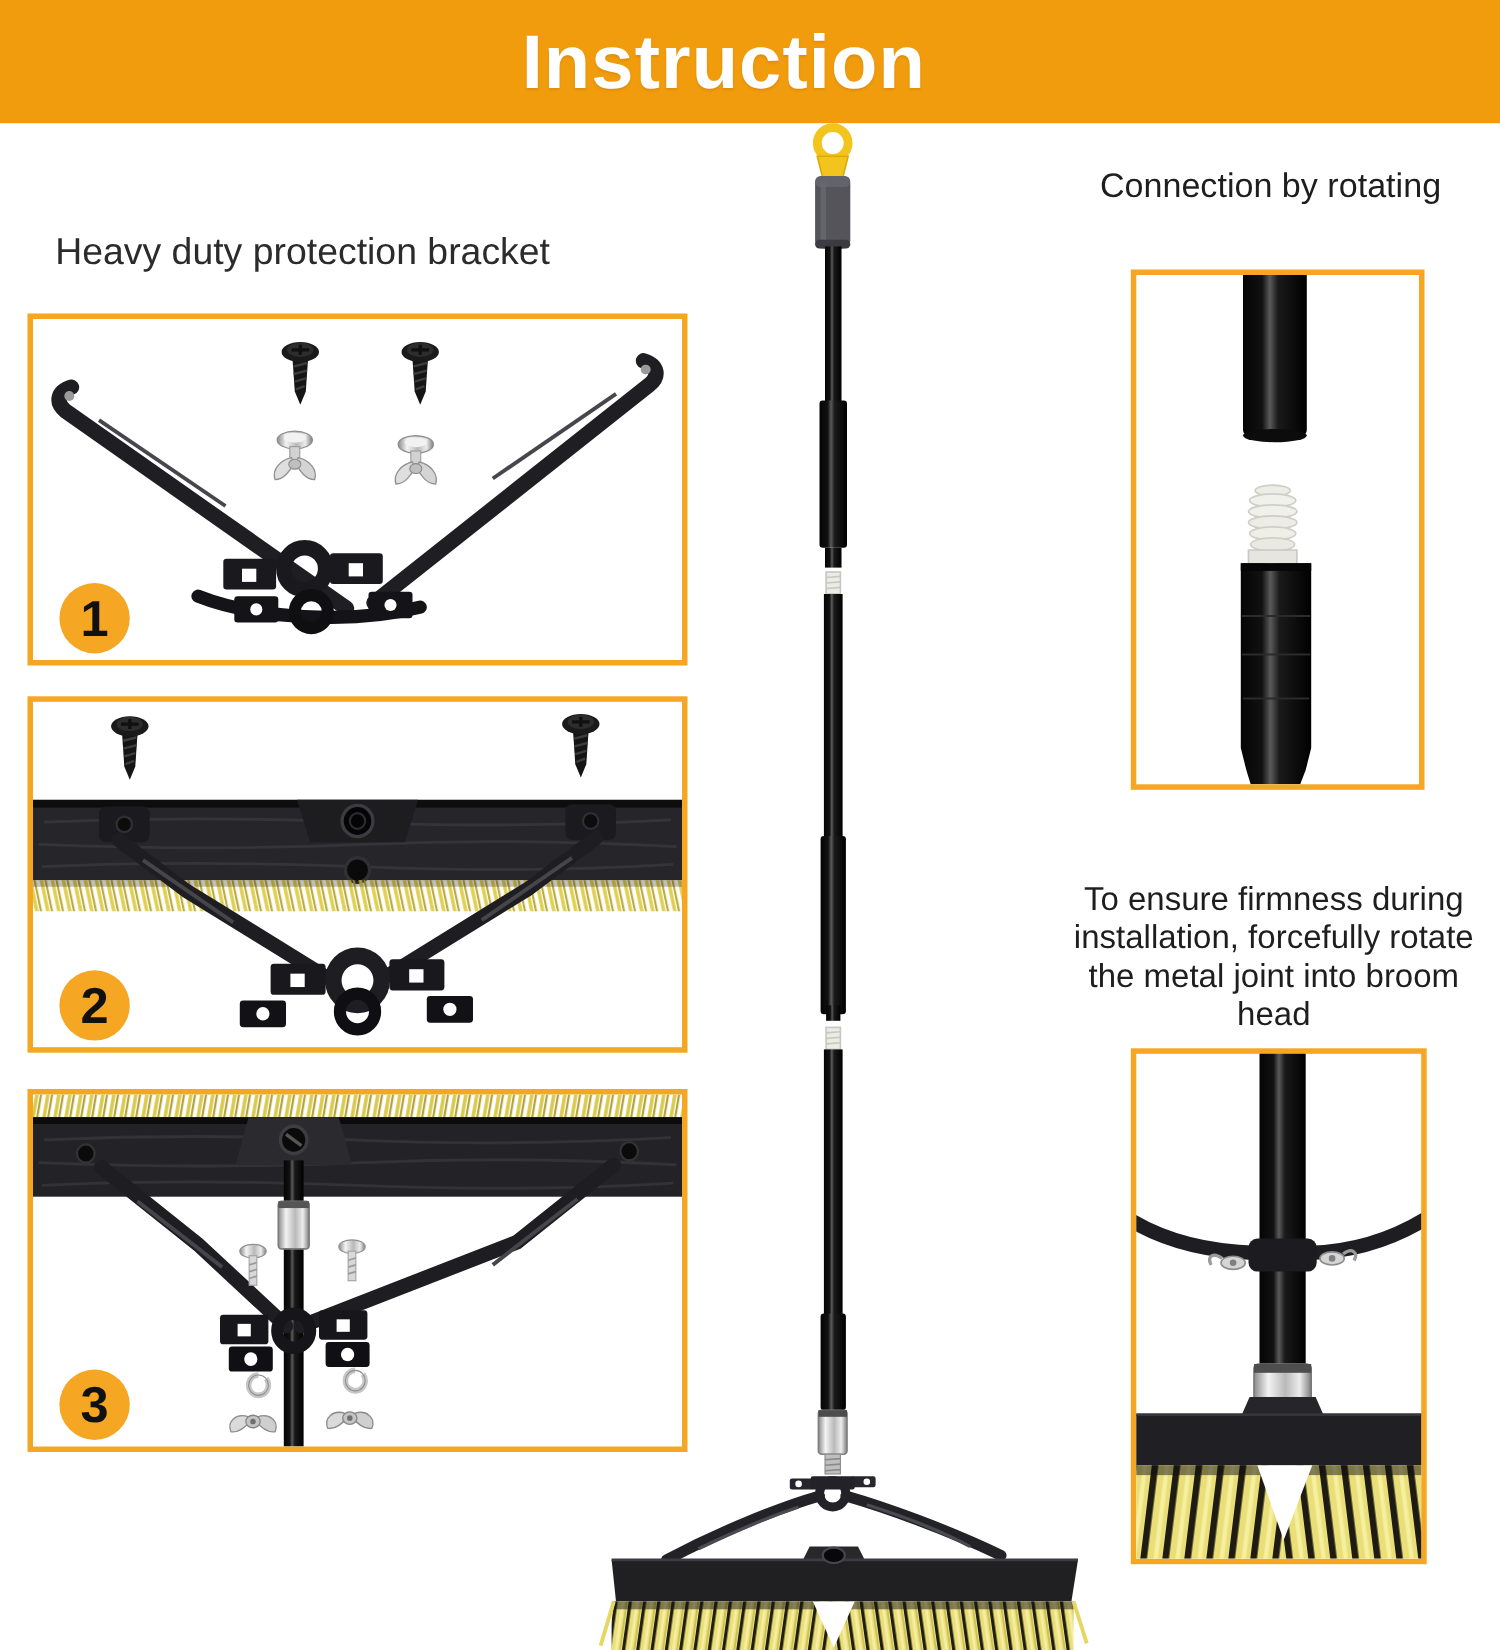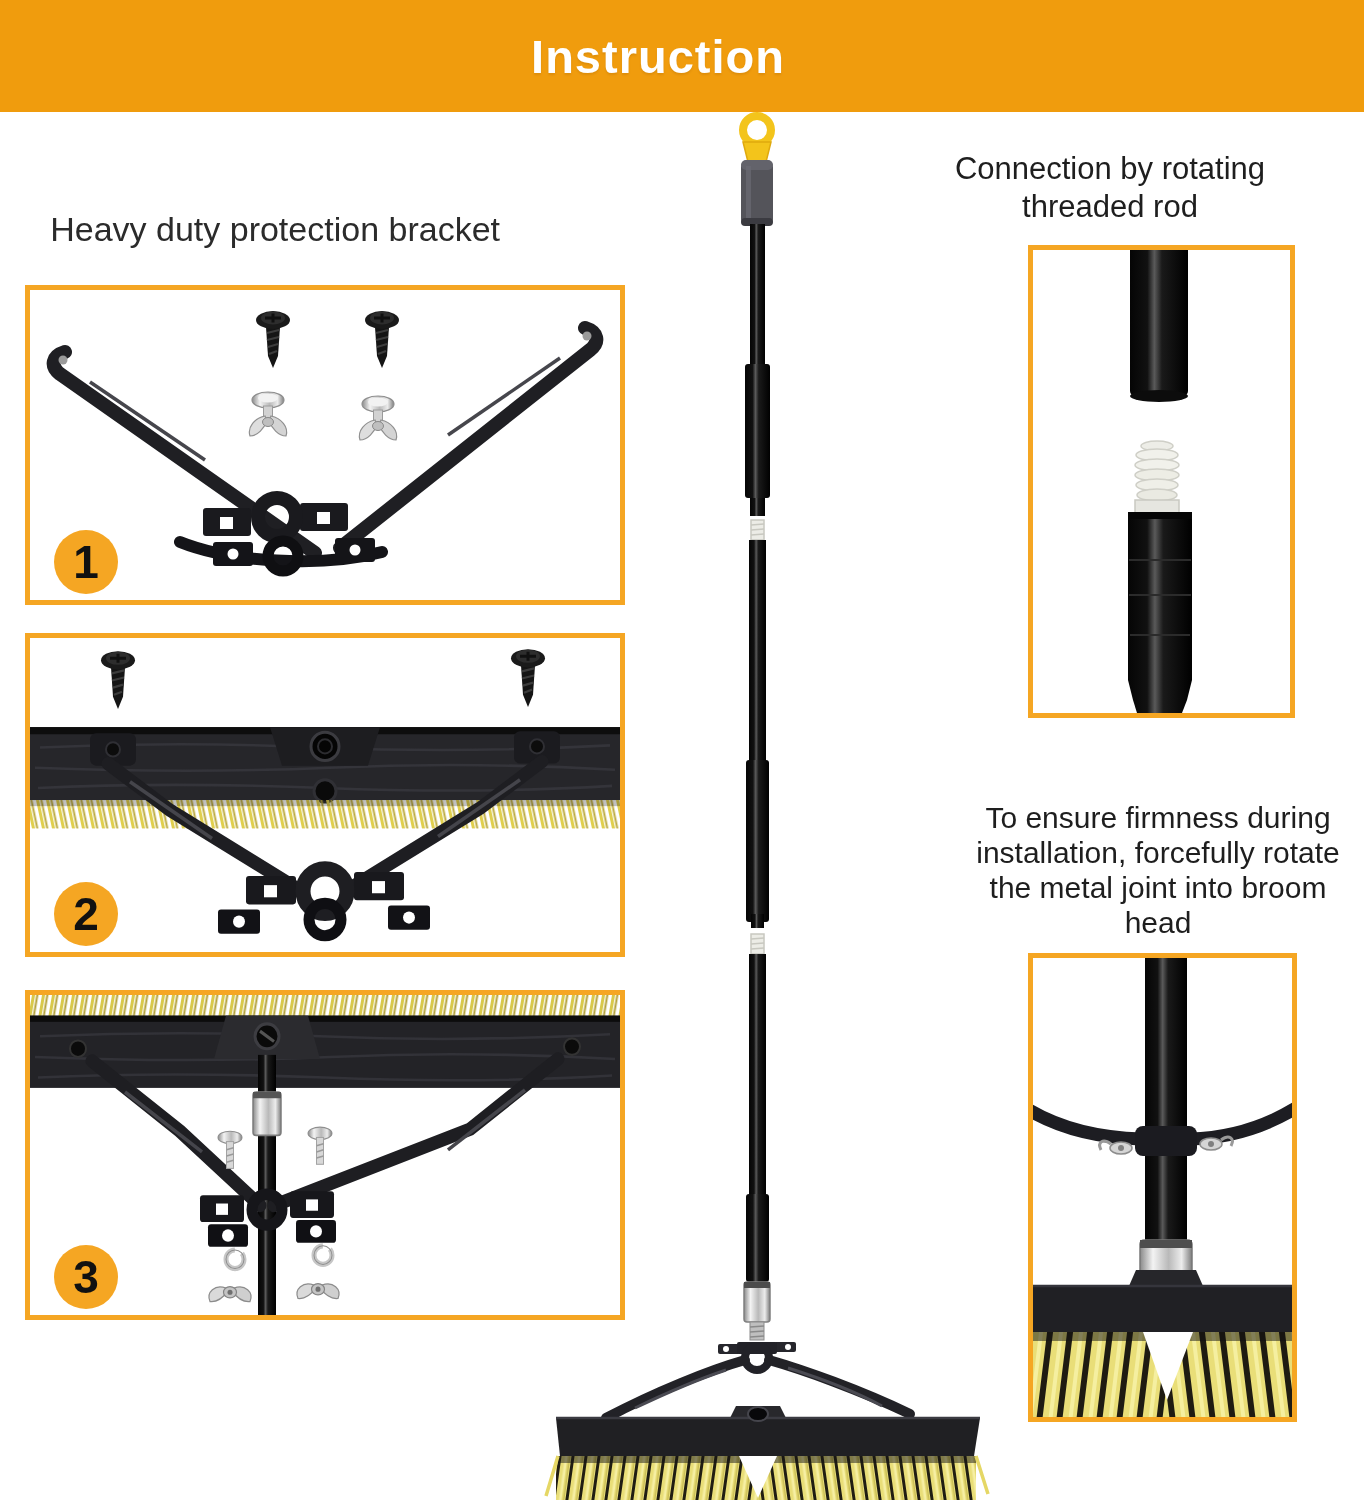--- a/index.html
+++ b/index.html
@@ -1,35 +1,35 @@
 <!DOCTYPE html>
 <html style="--color-banner: #F09C0D; --color-panel-border: #F5A623; --color-badge: #F5A623; --color-badge-text: #111111; --color-title-text: #FFFFFF; --color-heading-text: #2B2B2B; --color-note-text: #1E1E1E; --color-bristle-yellow: #E9DE78; --color-bristle-dark: #201D12; --color-pole-black: #191919; --color-grip-gray: #54545A; --color-loop-yellow: #F3C41B; --color-metal-silver: #C9C9C9;"><head>
 <meta charset="utf-8">
 <style>
   html,body{margin:0;padding:0;background:#ffffff;}
   .stage{position:relative;width:1364px;height:1500px;background:#fff;overflow:hidden;
          font-family:"Liberation Sans", sans-serif;}
   .banner{position:absolute;left:0;top:0;width:100%;height:112px;
           background:var(--color-banner,#F09C0D);display:flex;align-items:center;justify-content:center;}
-  .banner-title{color:var(--color-title-text,#ffffff);font-size:47px;font-weight:bold;
+  .banner-title{color:var(--color-title-text,#ffffff);font-size:69px;font-weight:bold;
                 letter-spacing:1px;transform:translateX(-24px);text-shadow:0 2px 2px rgba(120,70,0,.15);}
   .left-heading{position:absolute;left:40px;top:210px;width:460px;text-align:right;
                 font-size:34px;color:var(--color-heading-text,#2b2b2b);}
   .step-panel{position:absolute;left:25px;width:600px;border:5px solid var(--color-panel-border,#F5A623);
               background:#fff;box-sizing:border-box;}
   #panel-1{top:285px;height:320px;}
   #panel-2{top:633px;height:324px;}
   #panel-3{top:990px;height:330px;}
   .badge{position:absolute;left:24px;bottom:6px;width:64px;height:64px;border-radius:50%;
          background:var(--color-badge,#F5A623);display:flex;align-items:center;justify-content:center;
          z-index:2;}
   .badge span{font-size:46px;font-weight:600;color:var(--color-badge-text,#111);}
   .panel-art{position:absolute;left:0;top:0;width:100%;height:100%;display:block;}
   .note{position:absolute;text-align:center;color:var(--color-note-text,#1e1e1e);}
-  .note-top{left:930px;top:150px;width:360px;font-size:31px;line-height:38px;}
+  .note-top{left:975px;top:150px;width:360px;font-size:31px;line-height:38px;}
   .note-bottom{left:933px;top:800px;width:450px;font-size:30px;line-height:35px;}
   .right-panel{position:absolute;border:5px solid var(--color-panel-border,#F5A623);
                background:#fff;box-sizing:border-box;}
   #panel-rt{left:1028px;top:245px;width:267px;height:473px;}
   #panel-rb{left:1028px;top:953px;width:269px;height:469px;}
   .center-art{position:absolute;left:540px;top:108px;width:470px;height:1392px;}
 </style>
 </head>
 <body>
 
@@ -361,21 +361,20 @@
       <rect x="16" y="1348" width="202" height="44" fill="url(#c-bpL)"></rect>
       <rect x="218" y="1348" width="218" height="44" fill="url(#c-bpR)"></rect>
       <rect x="18" y="1348" width="418" height="7" fill="#141414" opacity="0.5"></rect>
       <path d="M18,1348 L6,1388 M436,1348 L448,1386" stroke="#E5D765" stroke-width="3.5"></path>
     </g>
     <path d="M199,1348 L237,1348 L218,1390 Z" fill="#ffffff"></path>
   </svg>
 
   <div class="note note-top">
     <div>Connection by rotating</div>
-    <div>threaded rod</div>
   </div>
 
   <div class="right-panel" id="panel-rt">
     <svg class="panel-art" viewBox="0 0 257 463" preserveAspectRatio="none">
       <defs>
         <linearGradient id="rt-pg" x1="0" y1="0" x2="1" y2="0">
           <stop offset="0" stop-color="#050505"></stop>
             <stop offset="0.3" stop-color="#111111"></stop>
           <stop offset="0.42" stop-color="#5a5a5a"></stop>
             <stop offset="0.55" stop-color="#1a1a1a"></stop>

